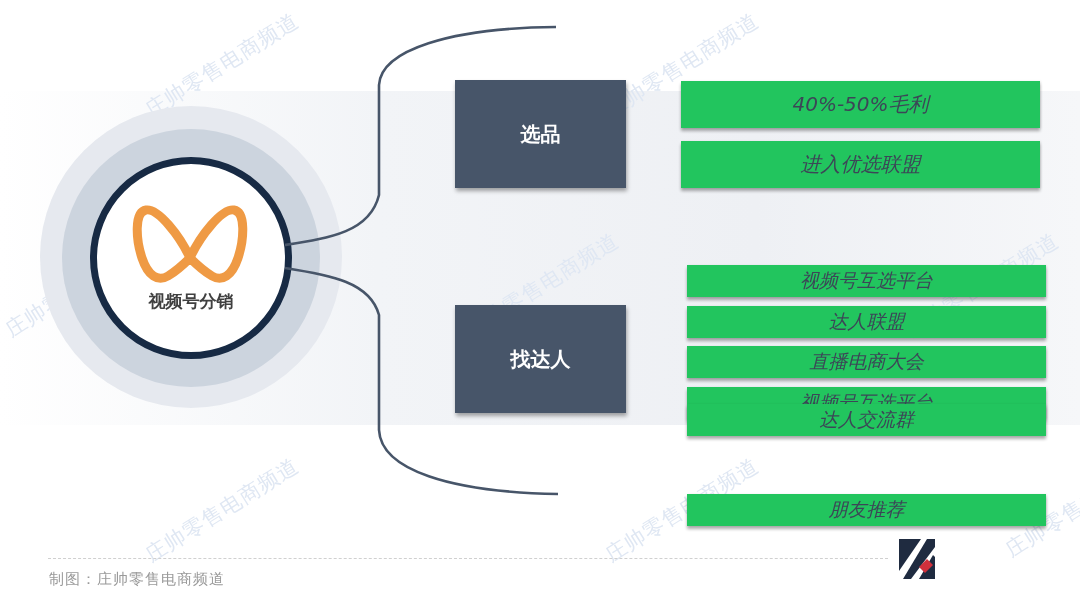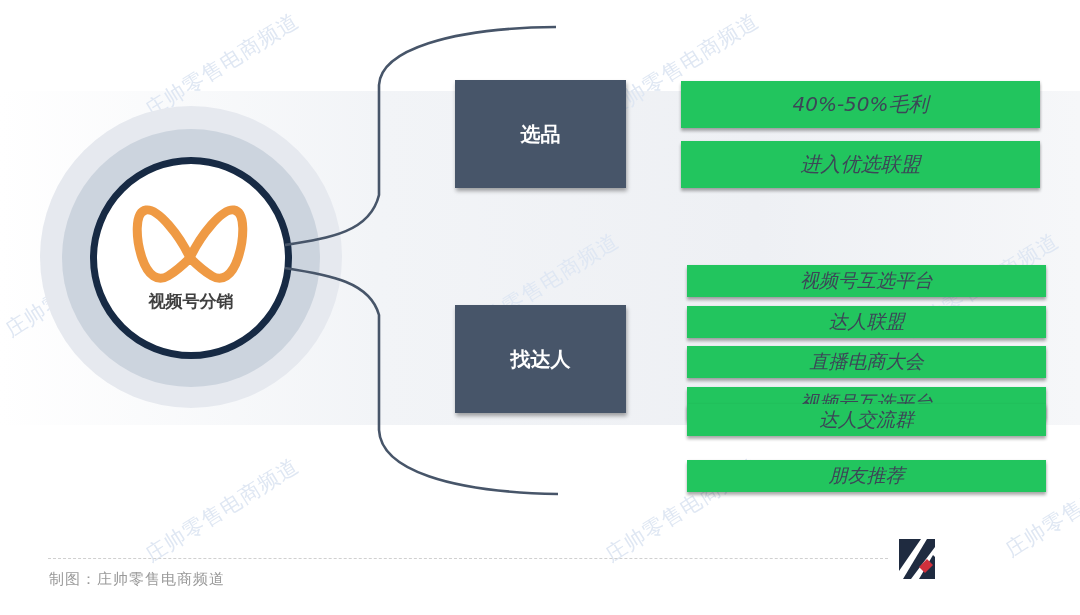--- a/index.html
+++ b/index.html
@@ -62,21 +62,21 @@
 <div class="cat-box" style="left:455px;top:305px;">找达人</div>
 
 <div class="item big" style="top:81px;">40%-50%毛利</div>
 <div class="item big" style="top:141px;">进入优选联盟</div>
 
 <div class="item small" style="top:241px;">视频号互选平台</div>
 <div class="item small" style="top:282px;">达人联盟</div>
 <div class="item small" style="top:322px;">直播电商大会</div>
 <div class="item small" style="top:363px;">视频号互选平台</div>
 <div class="item small" style="top:380px;">达人交流群</div>
-<div class="item small" style="top:436px;">朋友推荐</div>
+<div class="item small" style="top:470px;">朋友推荐</div>
 
 <div class="footer-line"></div>
 <div class="footer-text">制图：庄帅零售电商频道</div>
 
 <div class="brand">
   <svg width="40" height="44" viewBox="0 0 40 44">
     <polygon points="2,2 24,2 2,34" fill="#1f2b40"></polygon>
     <polygon points="30,2 38,2 38,10 14,42 6,42" fill="#1f2b40"></polygon>
     <polygon points="36,18 38,20 38,42 22,42" fill="#1f2b40"></polygon>
     <polygon points="22,30 30,22 36,28 28,36" fill="#d0303c"></polygon>

